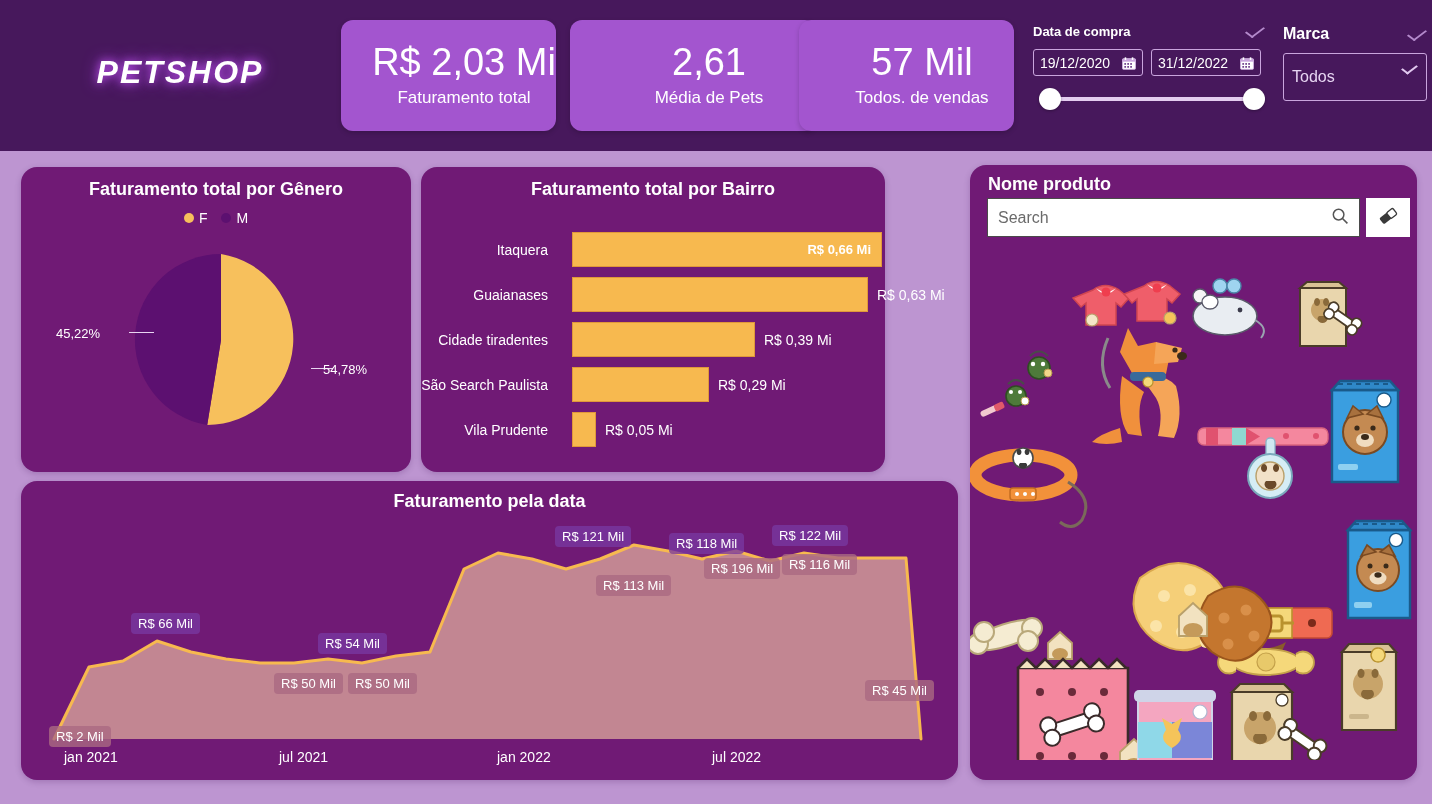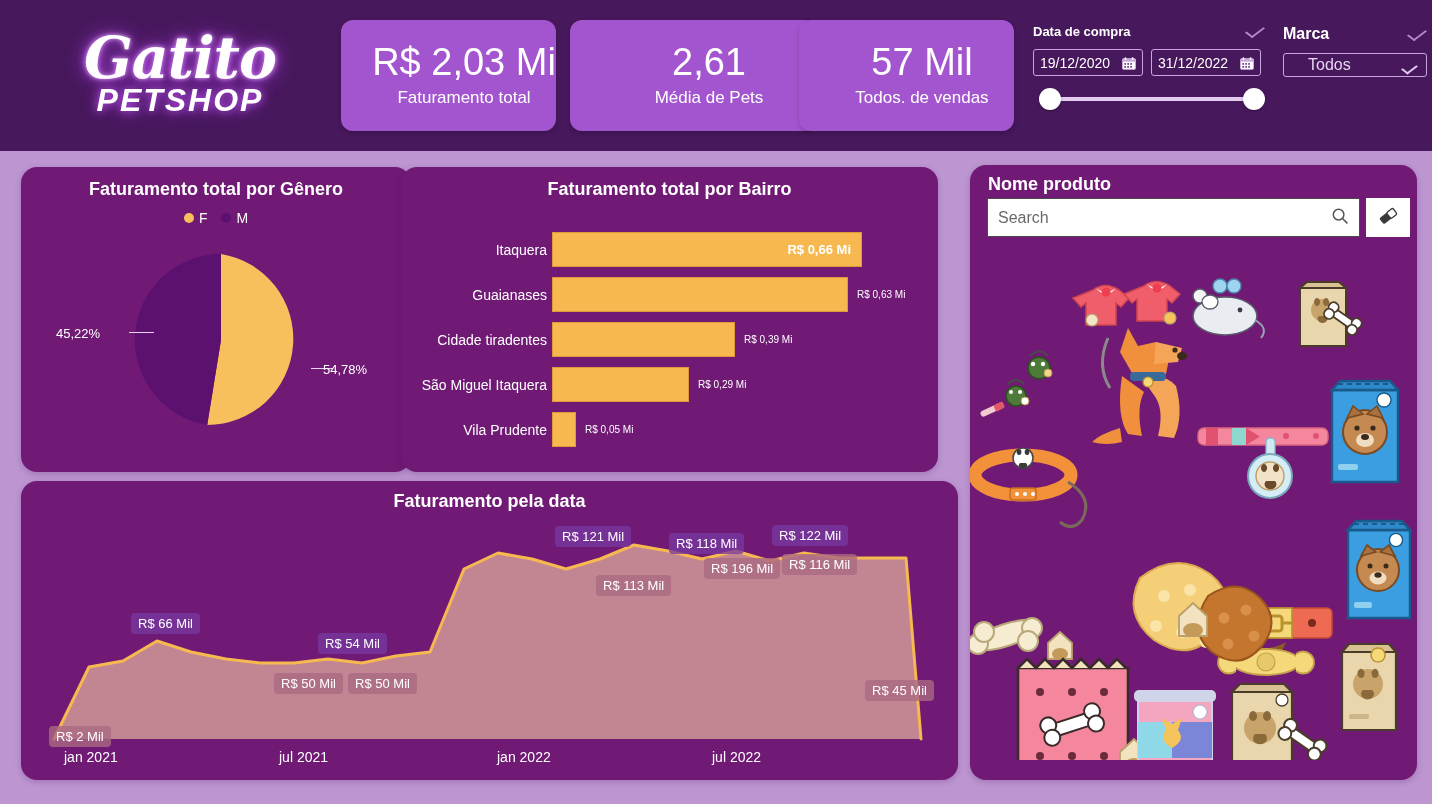--- a/index.html
+++ b/index.html
@@ -70,22 +70,22 @@
   }
   .slider-knob {
     position: absolute; top: 0; width: 22px; height: 22px; border-radius: 50%;
     background: #ffffff; box-shadow: 0 1px 3px rgba(0,0,0,.3);
   }
   .knob-left { left: 6px; }
   .knob-right { left: 210px; }
 
   .slicer-brand { position: absolute; left: 1283px; top: 25px; width: 144px; }
   .brand-select {
-    margin-top: 10px; height: 24px; border: 1px solid #c9a5dd; border-radius: 3px;
-    display: flex; align-items: center; padding: 0 24px; position: relative;
+    margin-top: 10px; height: 48px; border: 1px solid #c9a5dd; border-radius: 3px;
+    display: flex; align-items: center; padding: 0 8px; position: relative;
   }
   .brand-value { color: #e7d5f2; font-size: 16px; }
   .brand-chev {
     position: absolute; right: 10px; top: 10px; width: 13px; height: 8px;
     border-left: 2px solid #e1c8ef; border-bottom: 2px solid #e1c8ef;
     transform: rotate(-45deg) skew(8deg,8deg);
   }
 
   
   .card {
@@ -106,35 +106,35 @@
   .legend-label { color: #fff; font-size: 14px; }
   .pie-holder { position: absolute; left: 110px; top: 83px; width: 180px; height: 180px; }
   .pie-lbl { position: absolute; color: #fff; font-size: 13px; }
   #pie-lbl-m { left: 35px; top: 159px; }
   #pie-lbl-f { left: 302px; top: 195px; }
   .leader { position: absolute; height: 1px; background: #e8d5f2; }
   #leader-m { left: 108px; top: 165px; width: 25px; }
   #leader-f { left: 290px; top: 201px; width: 22px; }
 
   
-  #card-bairro { left: 401px; top: 167px; width: 537px; height: 305px; }
+  #card-bairro { left: 421px; top: 167px; width: 464px; height: 305px; }
   #bairro-title { top: 12px; }
   .bar-rows { position: absolute; left: 0; top: 60px; width: 537px; }
   .bar-row { display: flex; align-items: center; height: 45px; margin-bottom: 0; }
   .bar-cat {
-    width: 151px; text-align: right; padding-right: 5px;
+    width: 151px; text-align: right; padding-right: 24px;
     color: #fff; font-size: 14px; white-space: nowrap;
   }
   .bar-area { position: relative; flex: 1; height: 45px; display: flex; align-items: center; }
   .bar {
     height: 35px; background: #f7b94f; border: 1px solid #e0983a;
     display: flex; align-items: center; justify-content: flex-end; padding-right: 10px;
   }
   .bar-val-in { color: #ffffff; font-size: 13px; font-weight: 700; }
-  .bar-val-out { color: #ffffff; font-size: 10px; margin-left: 9px; white-space: nowrap; }
+  .bar-val-out { color: #ffffff; font-size: 14px; margin-left: 9px; white-space: nowrap; }
 
   
   #card-data { left: 21px; top: 481px; width: 937px; height: 299px; }
   #data-title { top: 10px; }
   .area-svg { position: absolute; left: 0; top: 0; }
   .pt-lbl {
     position: absolute; font-size: 13px; color: #ffffff; white-space: nowrap;
     padding: 3px 7px; border-radius: 4px; background: rgba(120,56,160,.78);
   }
   .pt-lbl.rose { background: rgba(170,105,130,.80); }
@@ -156,21 +156,20 @@
   .art { position: absolute; left: 0; top: 95px; width: 447px; height: 500px; }
 </style>
 </head>
 <body>
 
 <div id="app">
 
   <div class="header">
 
     <div class="logo">
-      <div class="logo-script">Gatito</div>
       <div class="logo-sub">PETSHOP</div>
     </div>
 
     <div class="kpi" id="kpi-1">
       <div class="kpi-value">R$ 2,03 Mi</div>
       <div class="kpi-label">Faturamento total</div>
     </div>
     <div class="kpi" id="kpi-2">
       <div class="kpi-value">2,61</div>
       <div class="kpi-label">Média de Pets</div>
@@ -292,21 +291,21 @@
         </div>
       </div>
       <div class="bar-row">
         <div class="bar-cat">Cidade tiradentes</div>
         <div class="bar-area">
           <div class="bar" style="width:183px"></div>
           <span class="bar-val-out">R$ 0,39 Mi</span>
         </div>
       </div>
       <div class="bar-row">
-        <div class="bar-cat">São Miguel Itaquera</div>
+        <div class="bar-cat">São Search Paulista</div>
         <div class="bar-area">
           <div class="bar" style="width:137px"></div>
           <span class="bar-val-out">R$ 0,29 Mi</span>
         </div>
       </div>
       <div class="bar-row">
         <div class="bar-cat">Vila Prudente</div>
         <div class="bar-area">
           <div class="bar" style="width:24px"></div>
           <span class="bar-val-out">R$ 0,05 Mi</span>

